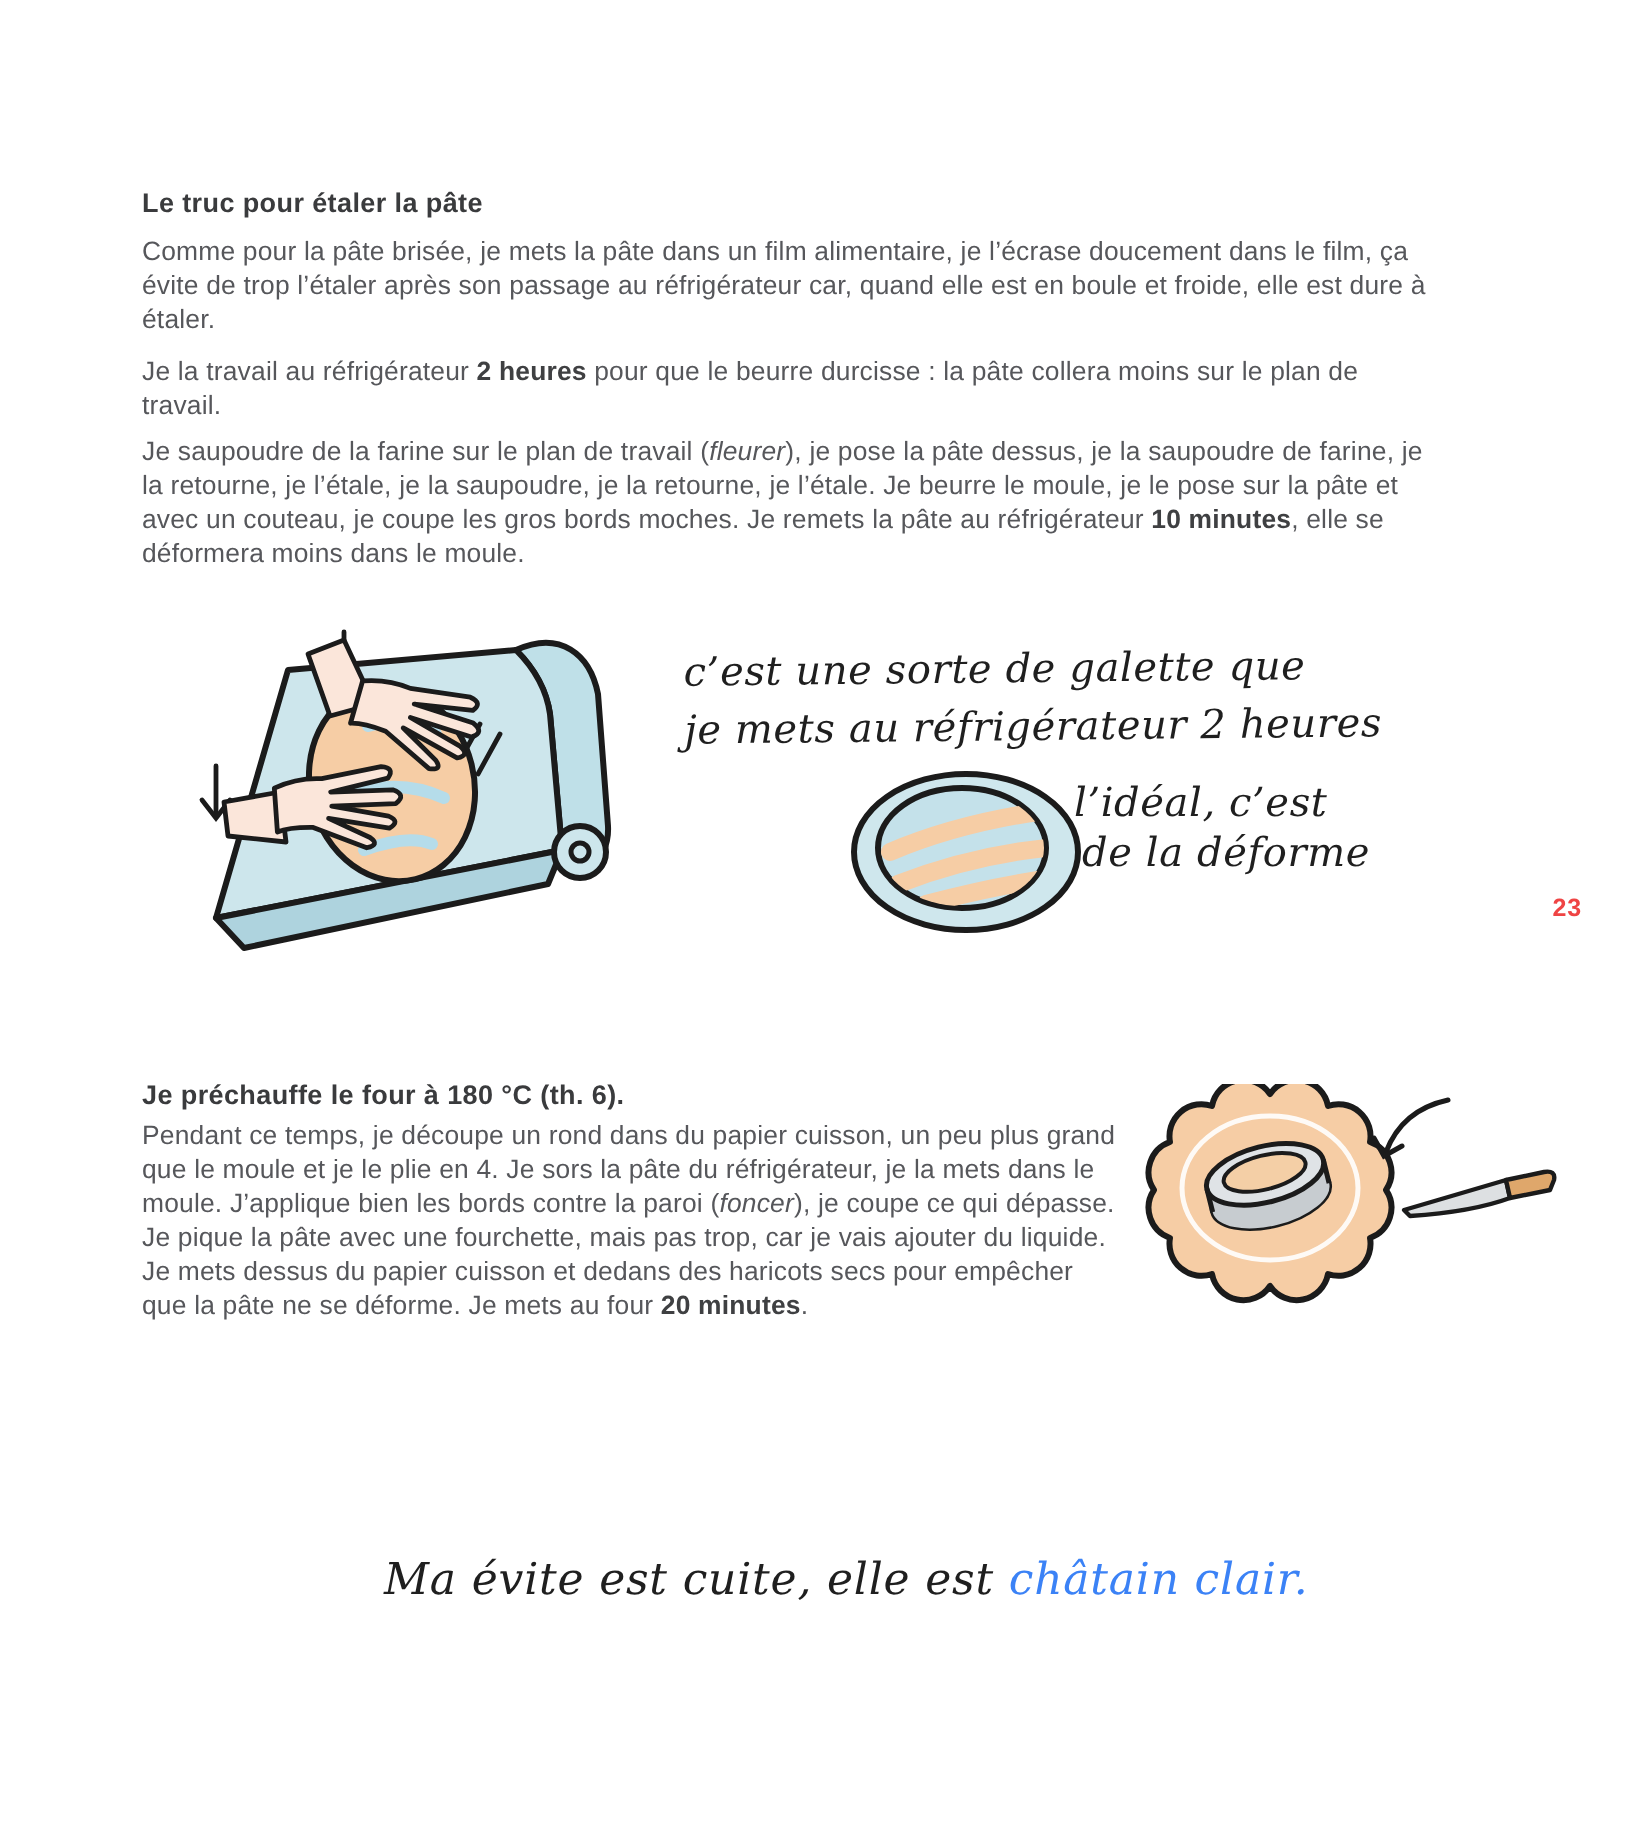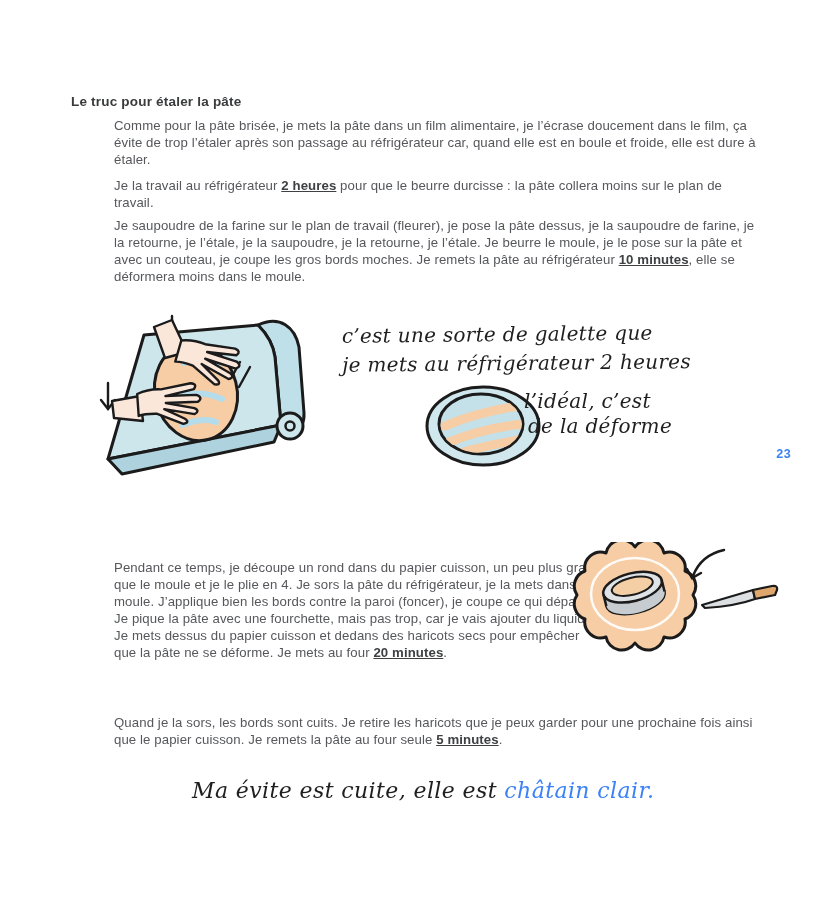--- a/index.html
+++ b/index.html
@@ -17,35 +17,34 @@
     font-size: 13.5px;
     font-weight: bold;
     color: #3a3b3d;
     letter-spacing: 0.2px;
   }
   .body-text {
     font-size: 13.2px;
     line-height: 17px;
     color: #56575b;
     letter-spacing: 0.1px;
-    margin-left: 43px;
   }
-  .body-text .b { font-weight: bold; color: #3f4042; text-decoration: underline; }
-  .body-text .i { }
+  .body-text .b { font-weight: bold; color: #3f4042; }
+  .body-text .i { font-style: italic; }
   .hand {
     font-family: "DejaVu Serif", serif;
     font-style: italic;
     color: #1f1f1f;
   }
   .hand-note1 { font-size: 20px; line-height: 29px; letter-spacing: 0.3px; transform: rotate(-0.6deg); }
-  .hand-note2 { font-size: 20px; line-height: 25px; letter-spacing: 0.3px; }
+  .hand-note2 { font-size: 20px; line-height: 25px; letter-spacing: 0.3px; margin-left: 13px; }
   .hand-conclusion { font-size: 22px; letter-spacing: 0.4px; }
   .orange { color: #3b82f6; }
   .muted {
-    color: #3b82f6;
+    color: #ef4444;
     font-size: 12.5px;
     letter-spacing: 0.4px;
   }
   svg { display: block; }
 </style>
 </head>
 <body>
 
 <div class="page">
 
@@ -122,20 +121,21 @@
     </g>
   </svg>
 
   <div class="abs hand hand-note2" style="left:524px; top:389px;">
     <div>l’idéal, c’est</div>
     <div style="padding-left:4px;">de la déforme</div>
   </div>
 
   <div class="abs muted" style="top:447px; right:33px; font-weight:bold;">23</div>
 
+  <div class="abs title" style="left:71px; top:540px;">Je préchauffe le four à 180 °C (th. 6).</div>
 
   <div class="abs body-text" style="left:71px; top:559px; width:487px;"><span>Pendant ce temps, je découpe un rond dans du papier cuisson, un peu plus grand que le moule et je le plie en 4. Je sors la pâte du réfrigérateur, je la mets dans le moule. J’applique bien les bords contre la paroi (</span><span class="i">foncer</span><span>), je coupe ce qui dépasse. Je pique la pâte avec une fourchette, mais pas trop, car je vais ajouter du liquide. Je mets dessus du papier cuisson et dedans des haricots secs pour empêcher que la pâte ne se déforme. Je mets au four </span><span class="b">20 minutes</span><span>.</span></div>
 
   <svg class="abs" style="left:568px; top:542px;" width="212" height="115" viewBox="0 0 212 115" aria-label="dough lined in tart ring with knife">
 
     <g>
       <path d="M125,53 A16 16 0 0 1 117,77 A16 16 0 0 1 96,95 A16 16 0 0 1 67,101 A16 16 0 0 1 38,95 A16 16 0 0 1 17,77 A16 16 0 0 1 9,53 A16 16 0 0 1 17,29 A16 16 0 0 1 38,11 A16 16 0 0 1 67,5 A16 16 0 0 1 96,11 A16 16 0 0 1 117,29 A16 16 0 0 1 125,53 Z" fill="#f6cda5" stroke="#1b1b1b" stroke-width="3" stroke-linejoin="round"></path>
       <ellipse cx="67" cy="52" rx="44" ry="36" fill="none" stroke="#ffffff" stroke-width="2.5" opacity="0.9"></ellipse>
     </g>
 
@@ -151,19 +151,18 @@
       <path d="M156,8 Q133,13 125,34"></path>
       <path d="M119,27 L124,36 L133,31"></path>
     </g>
 
     <g>
       <path d="M134,63 L185,48 L187,57 Q168,64 137,66 Z" fill="#dde0e2" stroke="#1b1b1b" stroke-width="2.2" stroke-linejoin="round"></path>
       <path d="M185,48 L204,44 Q210,43 209,48 L207,53 L187,57 Z" fill="#dfa76b" stroke="#1b1b1b" stroke-width="2.2" stroke-linejoin="round"></path>
     </g>
   </svg>
 
-  <div class="abs body-text" style="left:71px; top:714px; width:652px;"><span>Quand je la sors, les bords sont cuits. Je retire les haricots que je peux garder pour une prochaine fois ainsi que le papier cuisson. Je remets la pâte au four seule </span><span class="b">5 minutes</span><span>.</span></div>
 
   <div class="abs hand hand-conclusion" style="left:192px; top:778px;"><span>Ma évite est cuite, elle est </span><span class="orange">châtain clair.</span></div>
 
   <div class="abs muted" style="top:876px; right:40px; font-size:13px;">Pâte sucrée</div>
 
 </div>
 
 </body></html>

